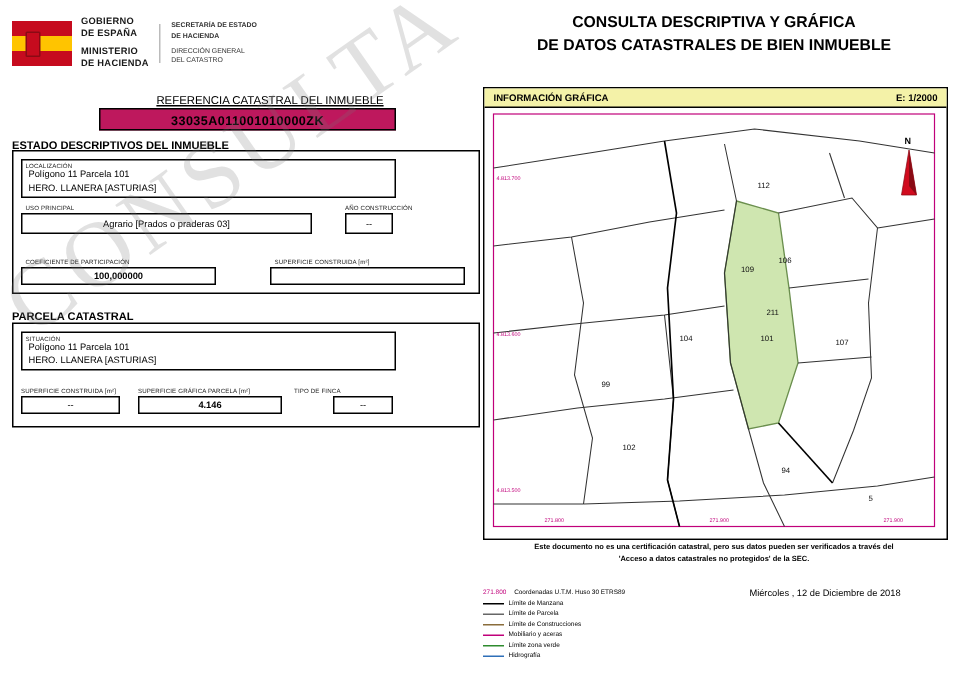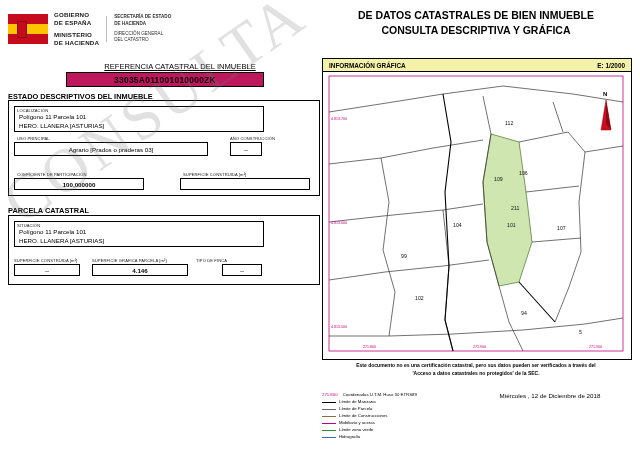--- a/index.html
+++ b/index.html
@@ -69,22 +69,22 @@
     <div class="sep"></div>
     <div class="cat">
       <div class="b">SECRETARÍA DE ESTADO</div>
       <div class="b">DE HACIENDA</div>
       <div style="margin-top:3px">DIRECCIÓN GENERAL</div>
       <div>DEL CATASTRO</div>
     </div>
   </div>
 
   <div class="title">
+    <div>CONSULTA DESCRIPTIVA Y GRÁFICA</div>
     <div>DE DATOS CATASTRALES DE BIEN INMUEBLE</div>
-    <div>CONSULTA DESCRIPTIVA Y GRÁFICA</div>
   </div>
 
   <div class="ref-title">REFERENCIA CATASTRAL DEL INMUEBLE</div>
   <div class="ref-box">33035A011001010000ZK</div>
 
   <div class="sec-title" style="left:8px;top:92px;">ESTADO DESCRIPTIVOS DEL INMUEBLE</div>
   <div class="panel" style="left:8px;top:100px;width:310px;height:94px;"></div>
 
   <div class="field" style="left:14px;top:106px;width:250px;height:26px;"></div>
   <div class="flabel" style="left:17px;top:108px;">LOCALIZACIÓN</div>

